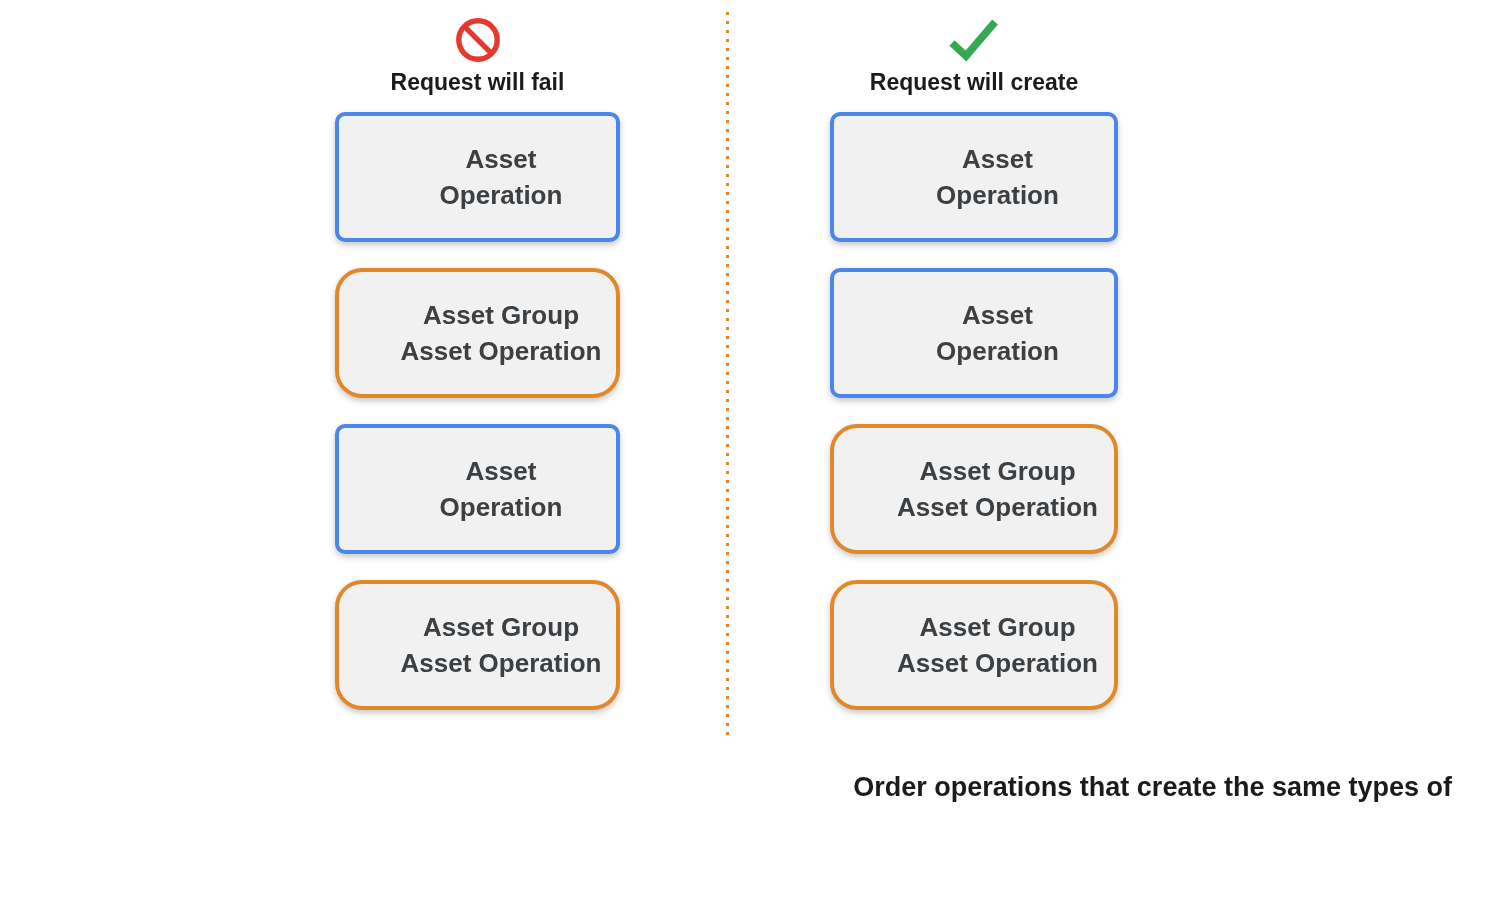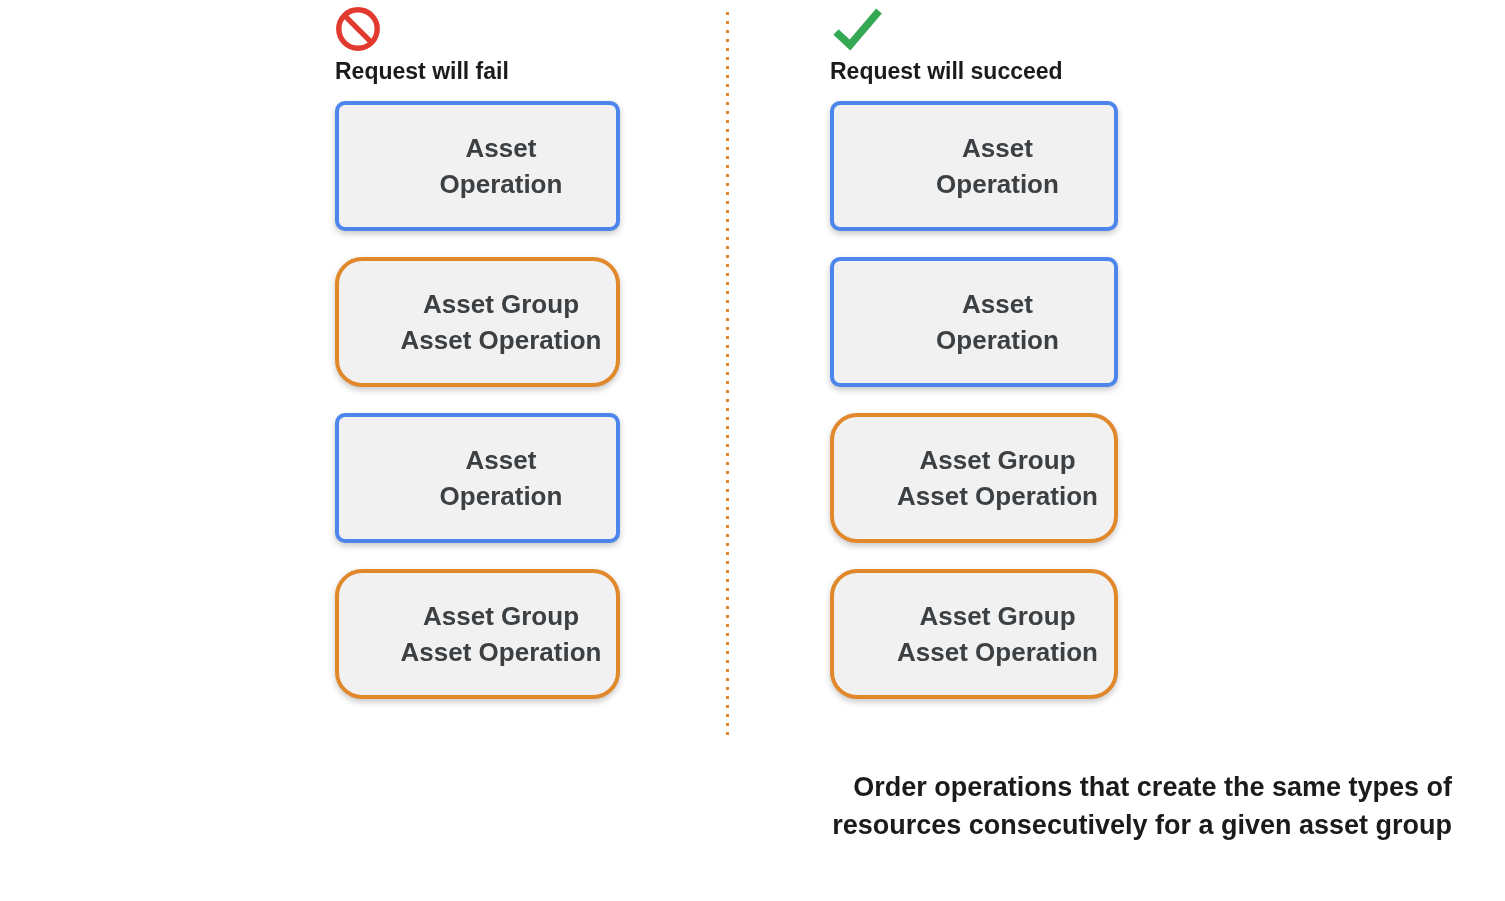--- a/index.html
+++ b/index.html
@@ -19,24 +19,24 @@
   }
   .canvas {
     position: relative;
     width: 1505px;
     height: 901px;
     background: #ffffff;
     overflow: hidden;
   }
   .column {
     position: absolute;
-    top: 5px;
+    top: 16px;
     display: flex;
     flex-direction: column;
-    align-items: flex-start;
+    align-items: center;
   }
   .column-fail    { left: 335px; width: 285px; }
   .column-succeed { left: 830px; width: 288px; }
   .icon-wrap {
     height: 48px;
     display: flex;
     align-items: center;
     justify-content: center;
   }
   .col-title {
@@ -126,21 +126,21 @@
   </div>
 
   <div class="divider"></div>
 
   <div class="column column-succeed">
     <div class="icon-wrap">
       <svg width="56" height="46" viewBox="0 0 56 46" fill="none">
         <polyline points="6,26 20,39 49,5" stroke="#34A853" stroke-width="7.5" fill="none"></polyline>
       </svg>
     </div>
-    <div class="col-title">Request will succeed</div>
+    <div class="col-title">Request will create</div>
 
     <div class="op-box asset">
       <div>Asset</div>
       <div>Operation</div>
     </div>
     <div class="op-box asset">
       <div>Asset</div>
       <div>Operation</div>
     </div>
     <div class="op-box asset-group">
@@ -148,16 +148,15 @@
       <div>Asset Operation</div>
     </div>
     <div class="op-box asset-group">
       <div>Asset Group</div>
       <div>Asset Operation</div>
     </div>
   </div>
 
   <div class="caption">
     <div>Order operations that create the same types of</div>
-    <div>resources consecutively for a given asset group</div>
   </div>
 
 </div>
 
 </body></html>

